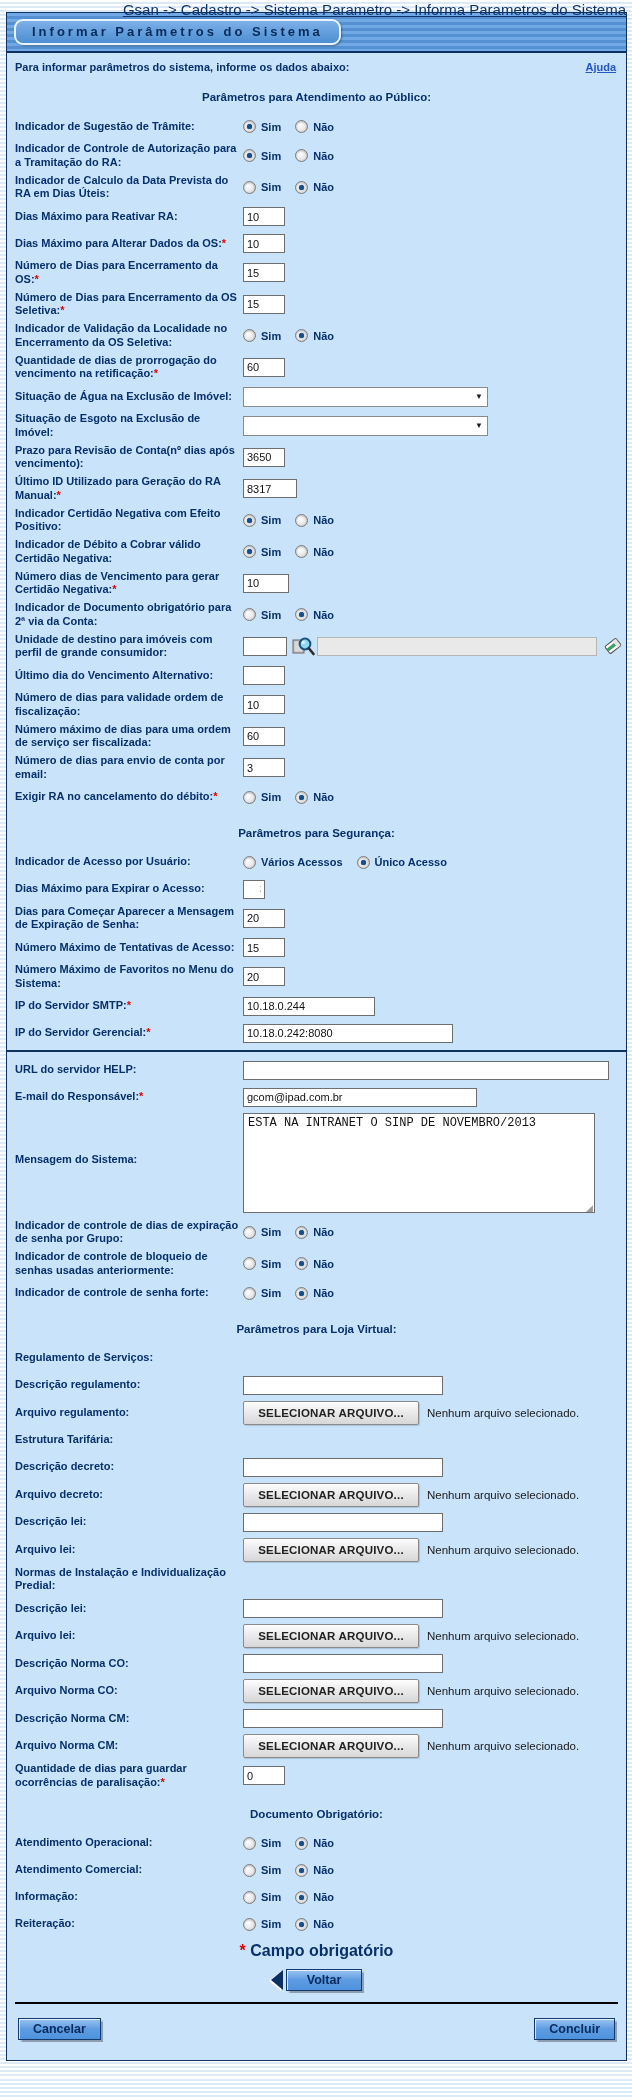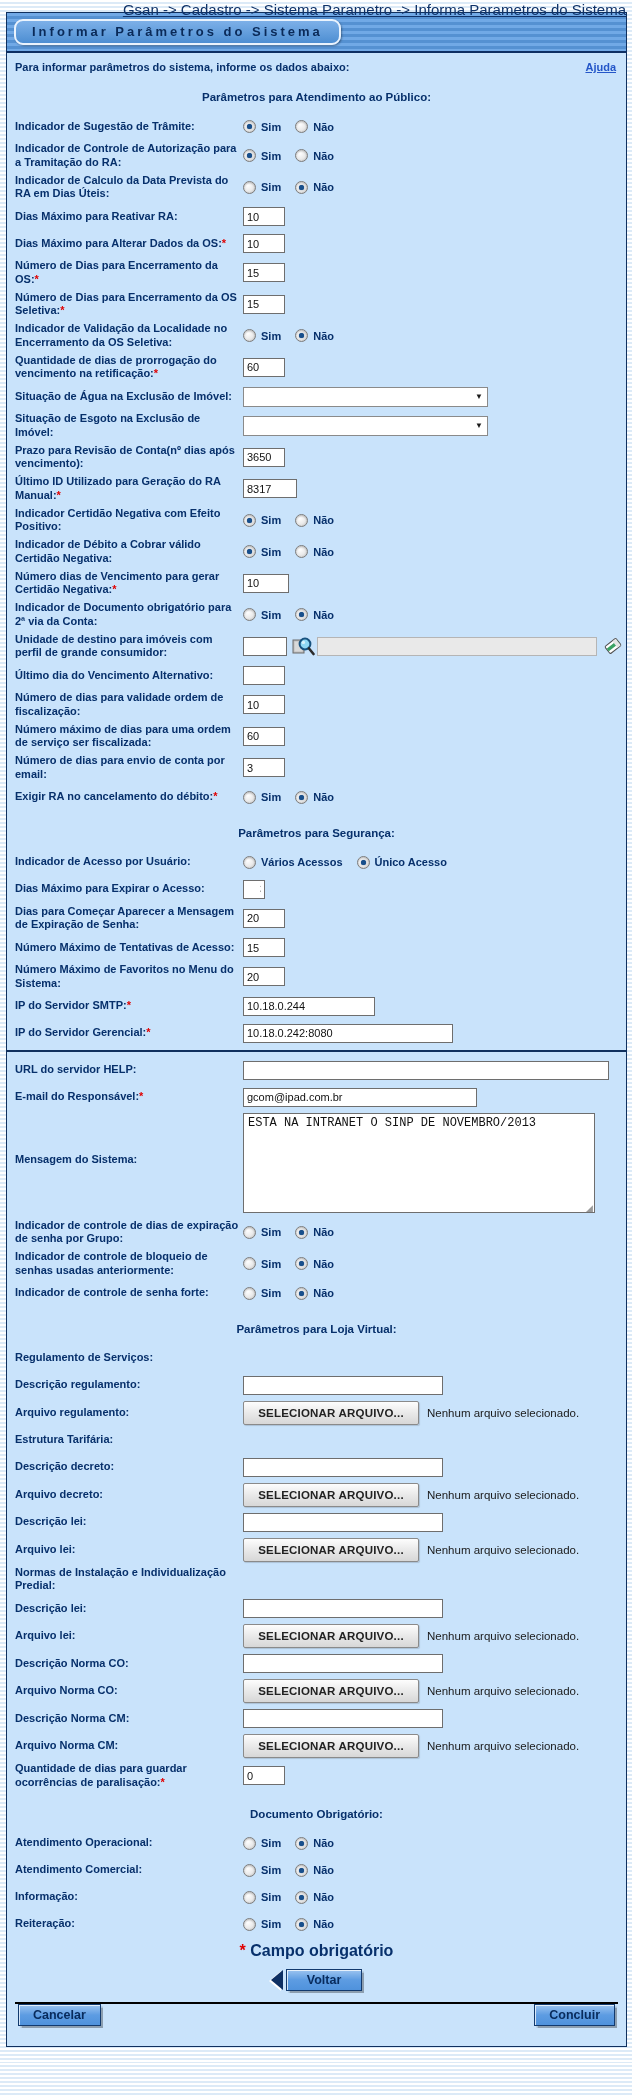--- a/index.html
+++ b/index.html
@@ -97,21 +97,21 @@
   .btn {
     background:linear-gradient(180deg,#9cc4f0,#5d9ce2 50%,#4f92dc);
     border:1px solid #123a6e;
     box-shadow:inset 1px 1px 0 rgba(255,255,255,.75), 1.5px 1.5px 1px rgba(0,0,0,.3);
     color:#082b5c; font-weight:bold; font-size:12.5px;
     font-family:"Liberation Sans", sans-serif;
     padding:3px 14px; cursor:pointer;
   }
   .btn.voltar { width:76px; }
   .footer-hr { border-top:2px solid #000; margin:2px 8px 0; }
-  .footer-buttons { display:flex; justify-content:space-between; padding:0 11px 20px;gap:29px; }
+  .footer-buttons { display:flex; justify-content:space-between; padding:14px 11px 20px;gap:29px; }
 </style>
 </head>
 <body>
 
 <div class="breadcrumb">Gsan -&gt; Cadastro -&gt; Sistema Parametro -&gt; Informa Parametros do Sistema</div>
 
 <div class="container">
   <div class="header">
     <div class="title-plate">Informar Parâmetros do Sistema</div>
     <div class="tabs" id="tabs">

